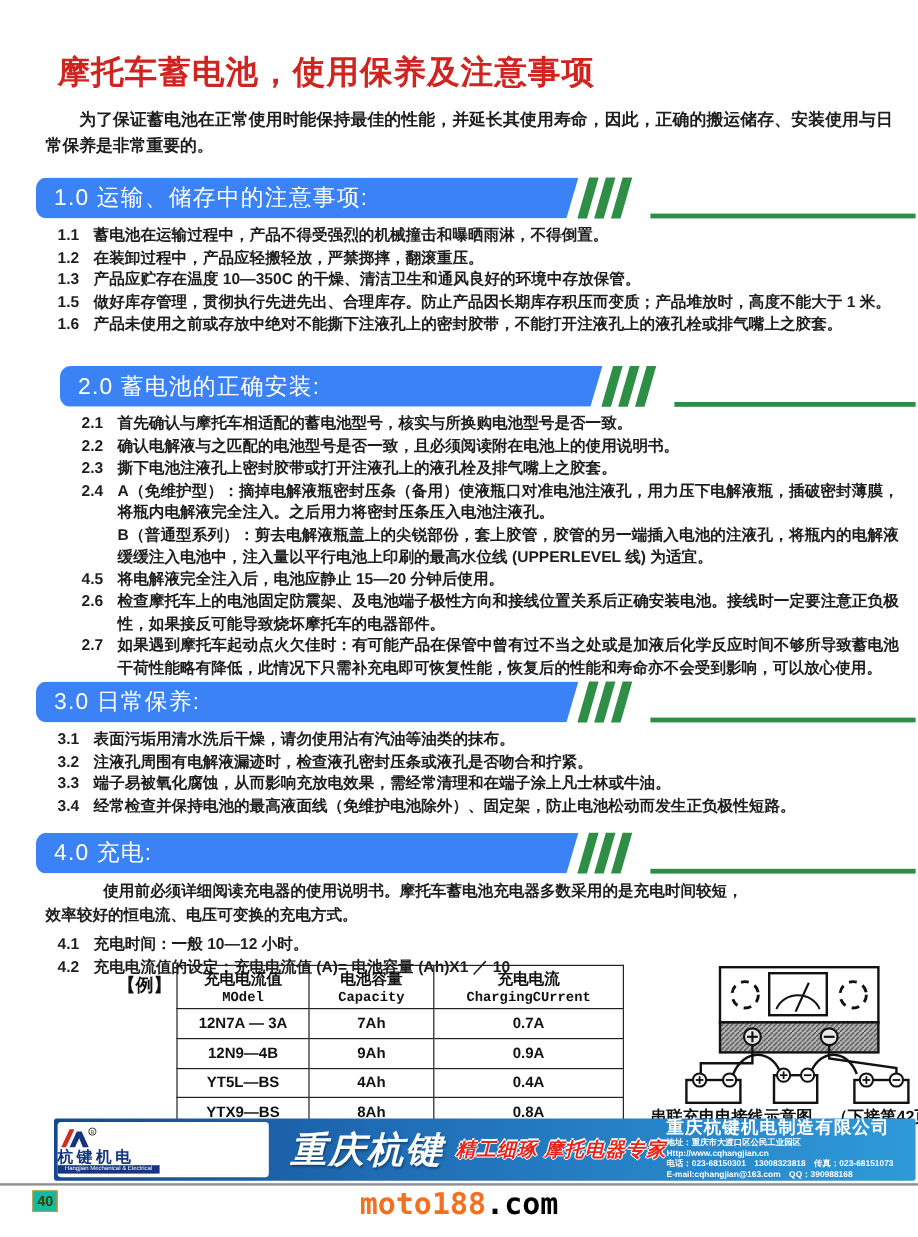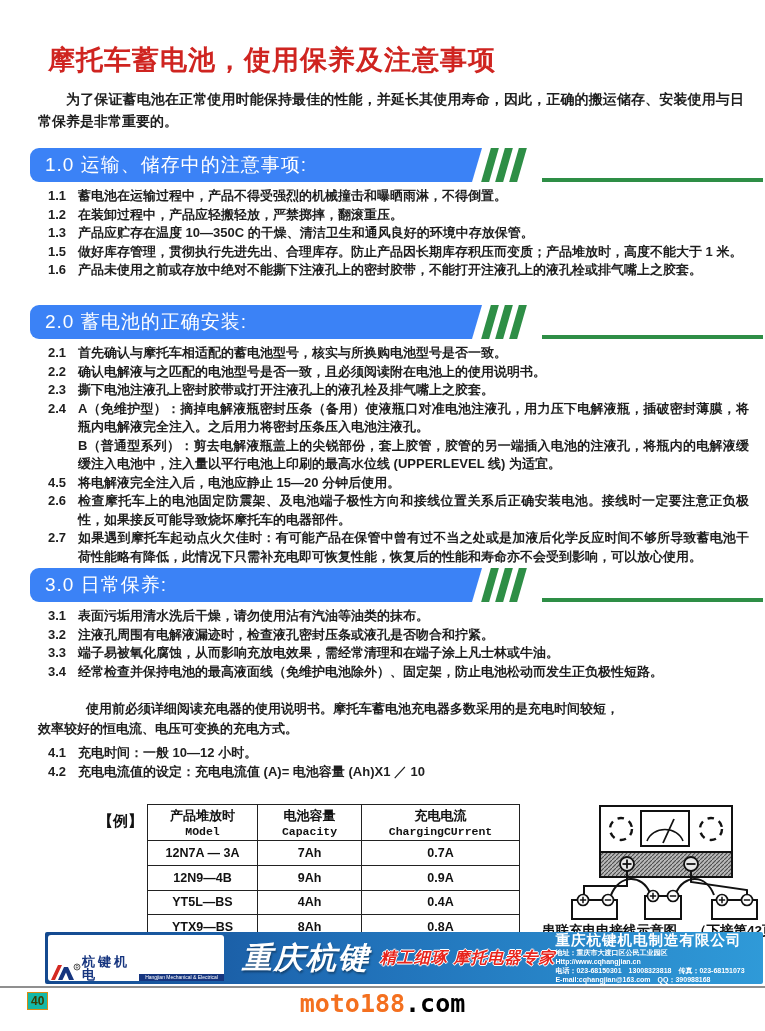--- a/index.html
+++ b/index.html
@@ -42,21 +42,21 @@
   table.batt col.c1 { width:110px; } table.batt col.c2 { width:104px; } table.batt col.c3 { width:158px; }
 
   .diagram { margin-left:22px; display:flex; flex-direction:column; align-items:center; }
   .diagram .caption { font-size:13.5px; font-weight:bold; color:#111; margin-top:2px; white-space:nowrap; }
   .diagram .caption .note { margin-left:16px; }
 
   .footer { position:absolute; top:932px; left:45px; width:718px; height:52px;
             background:linear-gradient(90deg,#14498f 0%,#1f6cb5 38%,#2f9ad8 100%);
             display:flex; align-items:center; border-radius:2px; }
   .logo-panel { width:176px; height:46px; background:#fff; margin-left:3px; border-radius:3px;
-            display:flex; flex-direction:row; align-items:flex-end; justify-content:center; flex:none; }
+            display:flex; flex-direction:column; align-items:flex-start; justify-content:center; flex:none; }
   .logo-mark { height:18px; display:flex; align-items:flex-start; }
   .logo-zh { color:#16357f; font-weight:bold; font-size:13px; letter-spacing:3px; line-height:13px; }
   .logo-en { background:#16357f; color:#fff; font-size:5px; line-height:7px; padding:0 6px;
             margin-top:1px; white-space:nowrap; }
   .brand { color:#fff; font-size:30px; font-weight:bold; font-style:italic; margin-left:18px;
             letter-spacing:2px; text-shadow:1px 2px 2px rgba(0,0,0,.35); white-space:nowrap; }
   .slogan { color:#e8251d; font-size:16px; font-weight:bold; font-style:italic; margin-left:10px;
             letter-spacing:1px; white-space:nowrap;
             text-shadow:-1px 0 #fff,1px 0 #fff,0 -1px #fff,0 1px #fff; }
   .company { margin-left:auto; margin-right:6px; color:#fff; }
@@ -103,21 +103,21 @@
           <div class="item">
             <span class="num">1.5</span>
             <span class="txt">做好库存管理，贯彻执行先进先出、合理库存。防止产品因长期库存积压而变质；产品堆放时，高度不能大于 1 米。</span>
           </div>
           <div class="item">
             <span class="num">1.6</span>
             <span class="txt">产品未使用之前或存放中绝对不能撕下注液孔上的密封胶带，不能打开注液孔上的液孔栓或排气嘴上之胶套。</span>
           </div>
         </div>
       </div>
-      <div class="section" style="top: 305px;">
+      <div class="section" style="top: 305px; padding-left: 20px;">
         <div class="banner">
           <div class="shape">2.0 蓄电池的正确安装:</div>
           <div class="stripe" style="left: 456px;"></div>
           <div class="stripe" style="left: 470px;"></div>
           <div class="stripe" style="left: 484px;"></div>
           <div class="rule"></div>
         </div>
         <div class="items">
           <div class="item">
             <span class="num">2.1</span>
@@ -174,20 +174,27 @@
             <span class="num">3.3</span>
             <span class="txt">端子易被氧化腐蚀，从而影响充放电效果，需经常清理和在端子涂上凡士林或牛油。</span>
           </div>
           <div class="item">
             <span class="num">3.4</span>
             <span class="txt">经常检查并保持电池的最高液面线（免维护电池除外）、固定架，防止电池松动而发生正负极性短路。</span>
           </div>
         </div>
       </div>
       <div class="section" style="top: 694px;">
+        <div class="banner">
+          <div class="shape">4.0 充电:</div>
+          <div class="stripe" style="left: 456px;"></div>
+          <div class="stripe" style="left: 470px;"></div>
+          <div class="stripe" style="left: 484px;"></div>
+          <div class="rule"></div>
+        </div>
         <div class="sec-para">
           <div class="p-indent">使用前必须详细阅读充电器的使用说明书。摩托车蓄电池充电器多数采用的是充电时间较短，</div>
           <div>效率较好的恒电流、电压可变换的充电方式。</div>
         </div>
         <div class="items">
           <div class="item">
             <span class="num">4.1</span>
             <span class="txt">充电时间：一般 10—12 小时。</span>
           </div>
           <div class="item">
@@ -202,21 +209,21 @@
     <div class="ex-label">【例】</div>
     <table class="batt">
       <colgroup>
           <col class="c1">
           <col class="c2">
           <col class="c3">
         </colgroup>
       <thead>
           <tr>
             <th>
-              <div class="zh">产品堆放时</div>
+              <div class="zh">充电电流值</div>
               <div class="en">MOdel</div>
             </th>
             <th>
               <div class="zh">电池容量</div>
               <div class="en">Capacity</div>
             </th>
             <th>
               <div class="zh">充电电流</div>
               <div class="en">ChargingCUrrent</div>
             </th>

